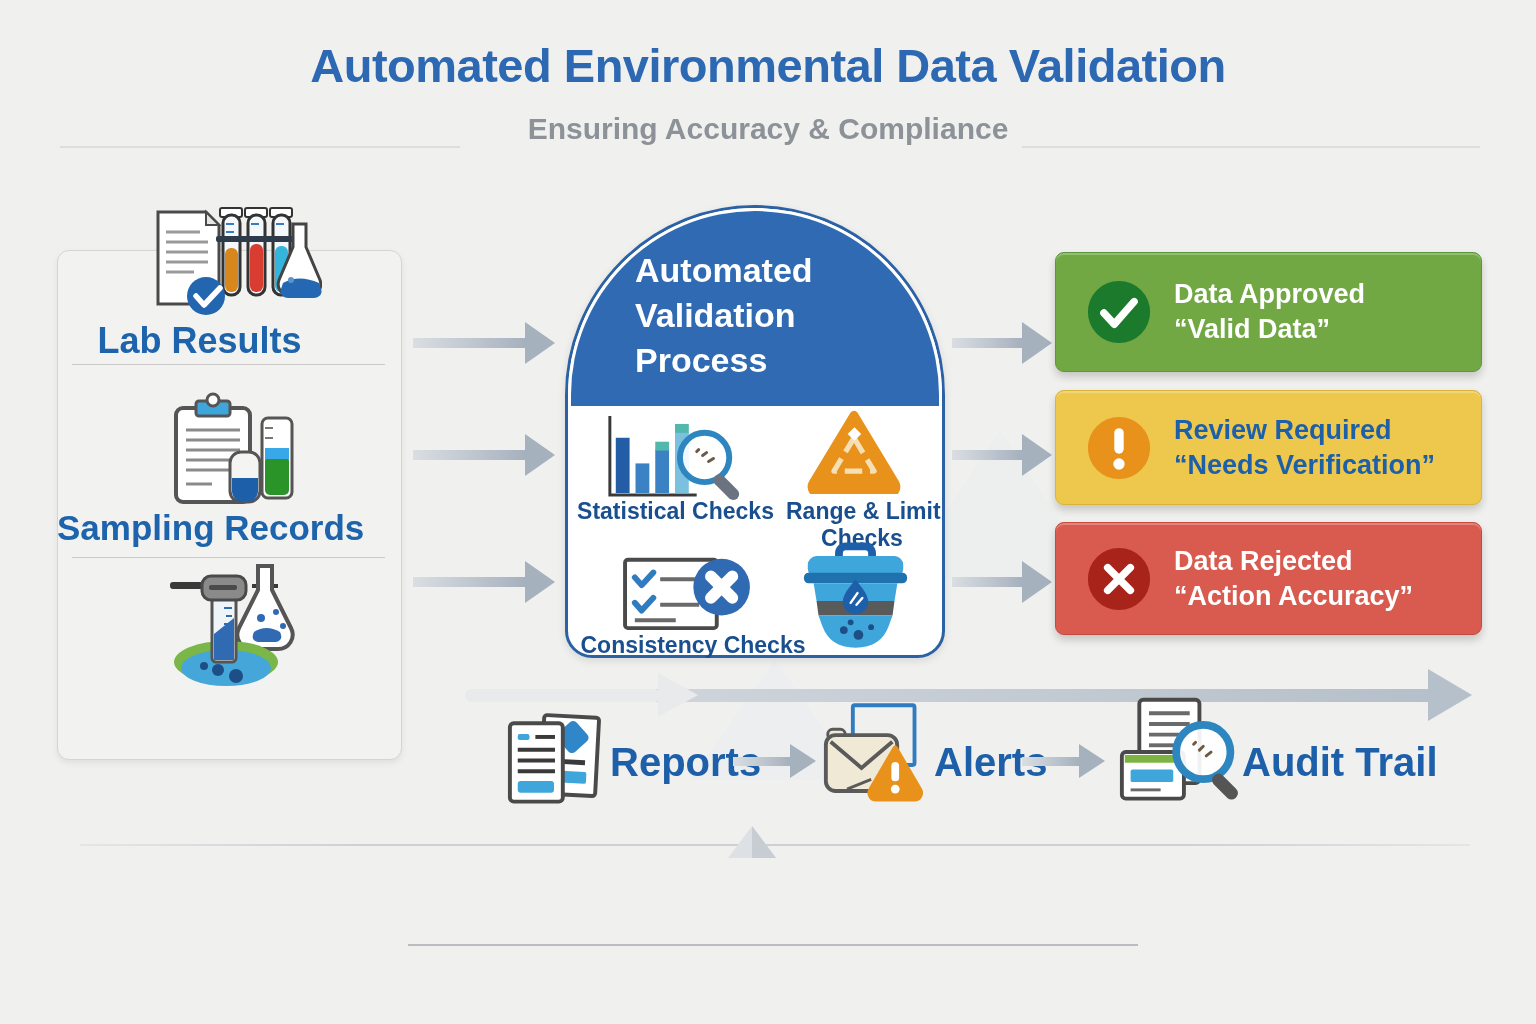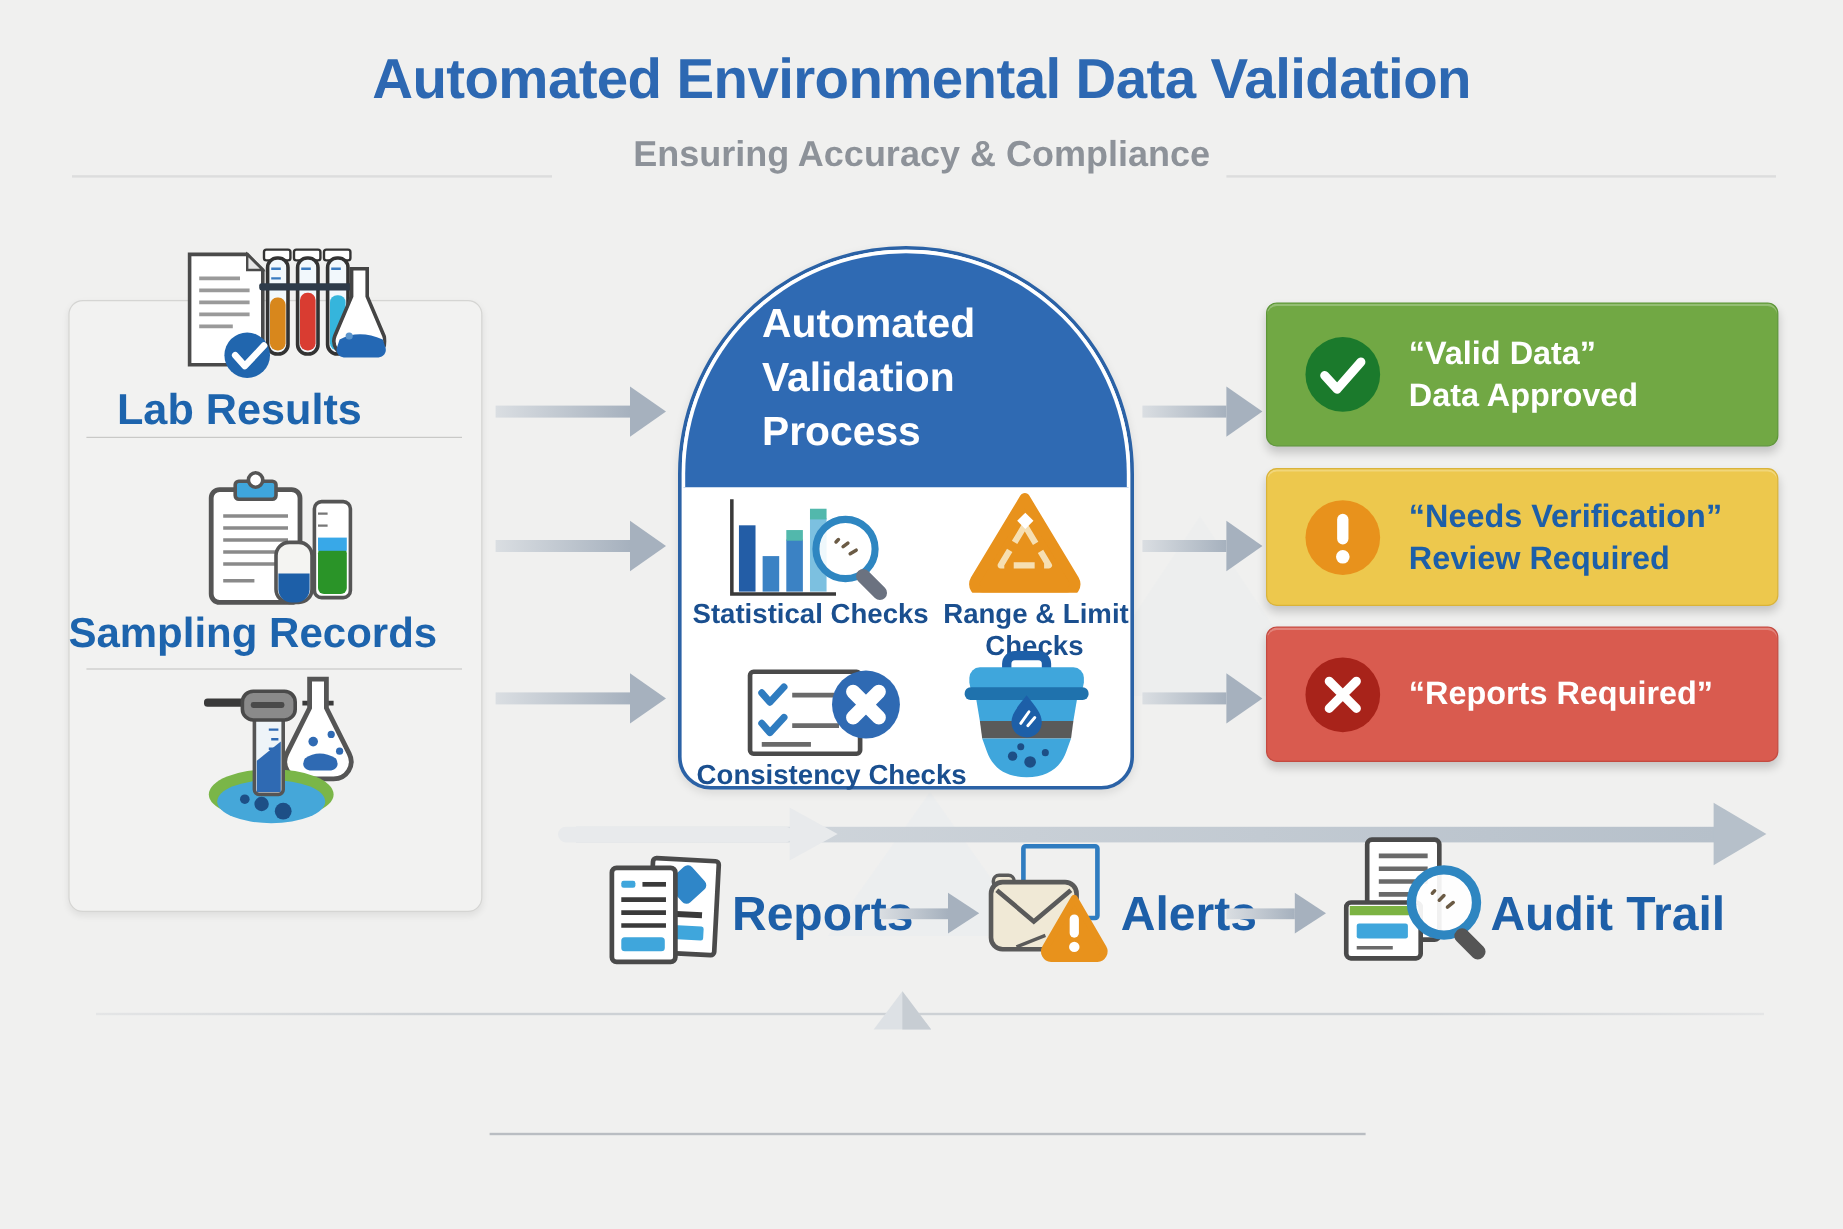--- a/index.html
+++ b/index.html
@@ -260,44 +260,45 @@
     <div class="head" style="left:70px;top:0;border-top:21px solid transparent;border-bottom:21px solid transparent;border-left:30px solid #a6b1be;"></div>
   </div>
 
 
   <div class="abs outcome-box" style="top:252px;height:118px;background:#71a844;border:1px solid #5d9638;">
     <svg class="outcome-icon" viewBox="0 0 70 70">
       <circle cx="35" cy="35" r="33" fill="#1b7a2c"></circle>
       <path d="M19 36 l11 12 l21 -24" stroke="#ffffff" stroke-width="8" fill="none" stroke-linecap="round" stroke-linejoin="round"></path>
     </svg>
     <div class="outcome-text" style="color:#ffffff;">
+      <div>Data Approved</div>
       <div>“Valid Data”</div>
-      <div>Data Approved</div>
     </div>
   </div>
 
   <div class="abs outcome-box" style="top:390px;height:113px;background:#edc84d;border:1px solid #d9b33a;">
     <svg class="outcome-icon" viewBox="0 0 70 70">
       <circle cx="35" cy="35" r="33" fill="#e8921c"></circle>
       <rect x="30" y="14" width="10" height="27" rx="5" fill="#ffffff"></rect>
       <circle cx="35" cy="52" r="6" fill="#ffffff"></circle>
     </svg>
     <div class="outcome-text" style="color:#1d5fa8;">
+      <div>Review Required</div>
       <div>“Needs Verification”</div>
-      <div>Review Required</div>
     </div>
   </div>
 
   <div class="abs outcome-box" style="top:522px;height:111px;background:#d95b4f;border:1px solid #c44a40;">
     <svg class="outcome-icon" viewBox="0 0 70 70">
       <circle cx="35" cy="35" r="33" fill="#a8231a"></circle>
       <path d="M23 23 L47 47 M47 23 L23 47" stroke="#ffffff" stroke-width="8" stroke-linecap="round"></path>
     </svg>
     <div class="outcome-text" style="color:#ffffff;">
-      <div>“Reports Required”</div>
+      <div>Data Rejected</div>
+      <div>“Action Accuracy”</div>
     </div>
   </div>
 
   <div class="abs" style="left:480px;top:689px;width:950px;height:13px;background:linear-gradient(90deg,#d4d9de,#b6c0ca);"></div>
   <div class="abs" style="left:1428px;top:669px;width:0;height:0;border-top:26px solid transparent;border-bottom:26px solid transparent;border-left:44px solid #b6c0ca;"></div>
   <div class="abs" style="left:465px;top:689px;width:196px;height:13px;border-radius:7px;background:#e8eaec;"></div>
   <div class="abs" style="left:658px;top:673px;width:0;height:0;border-top:22px solid transparent;border-bottom:22px solid transparent;border-left:40px solid #e8eaec;"></div>
 
   <svg class="abs" style="left:505px;top:712px;" width="98" height="94" viewBox="0 0 100 95">
     <g transform="rotate(3 66 44)">

